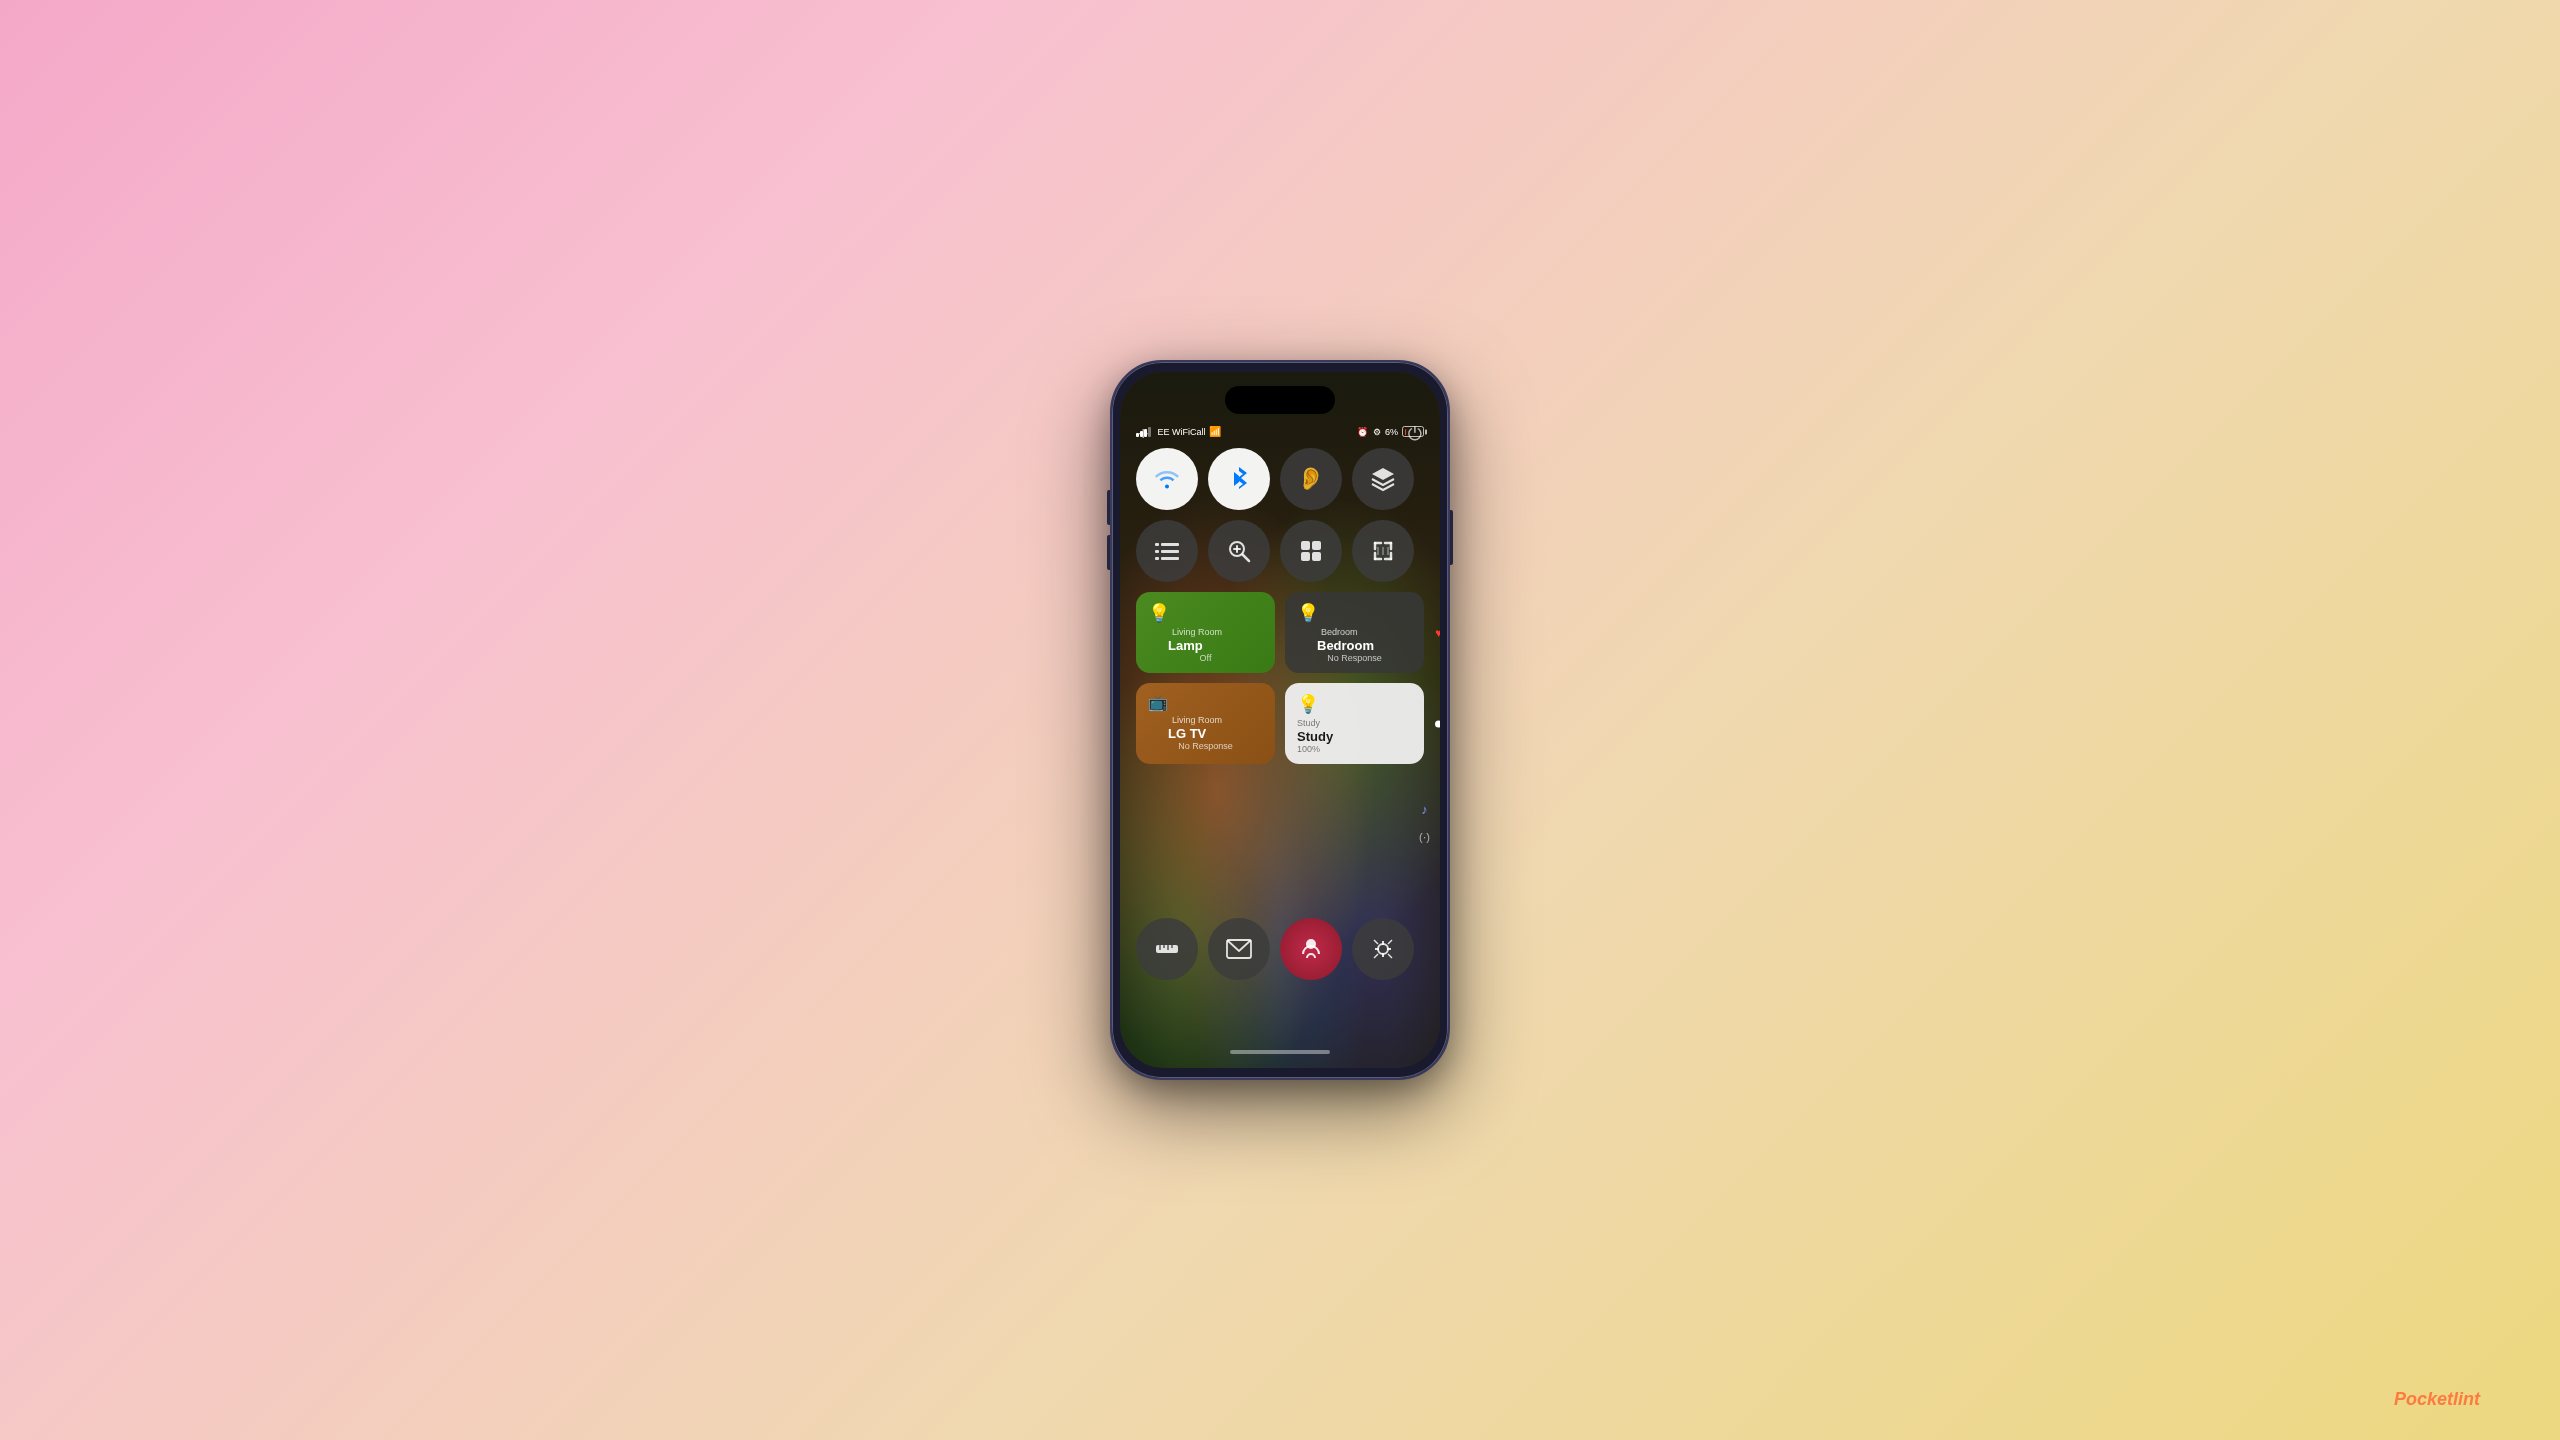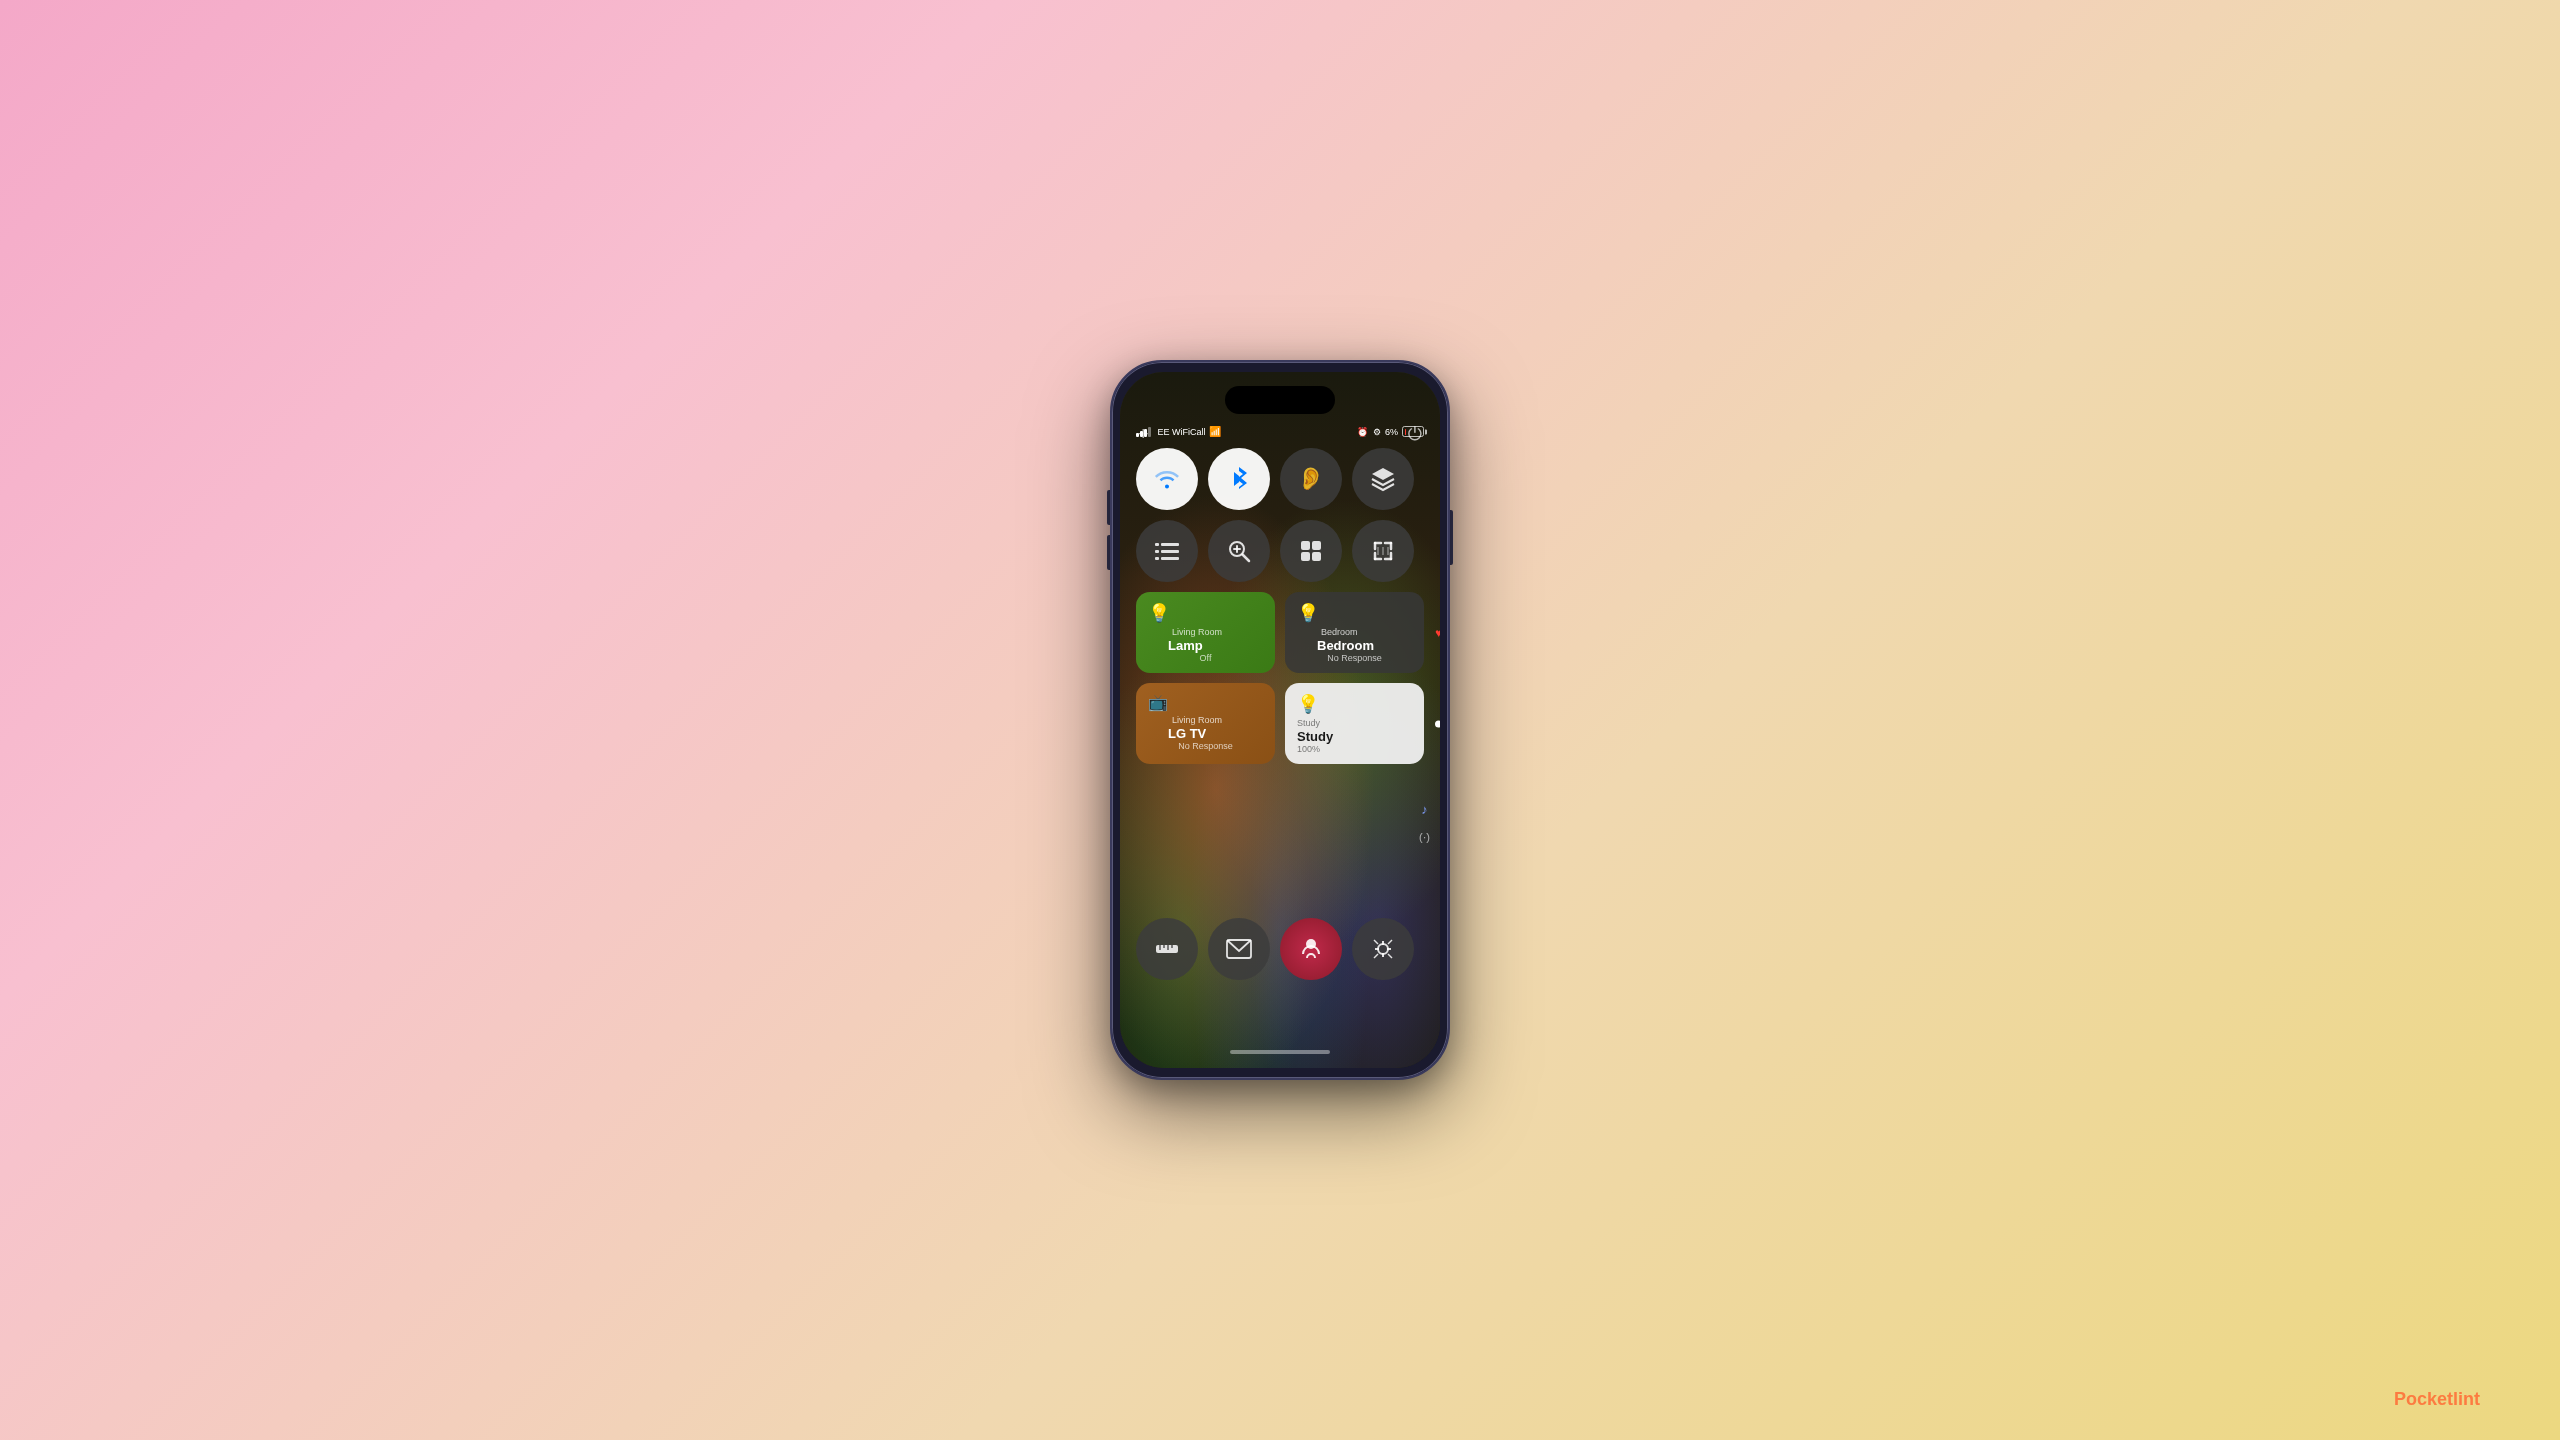--- a/index.html
+++ b/index.html
@@ -326,20 +326,21 @@
     }
 
     
     .watermark {
       position: absolute;
       bottom: 30px;
       right: 80px;
       color: white;
       font-size: 18px;
       font-weight: 700;
+      font-style: italic;
       opacity: 0.85;
     }
 
     .watermark span {
       color: #ff6b35;
     }
 
   </style>
 </head>
 <body>

